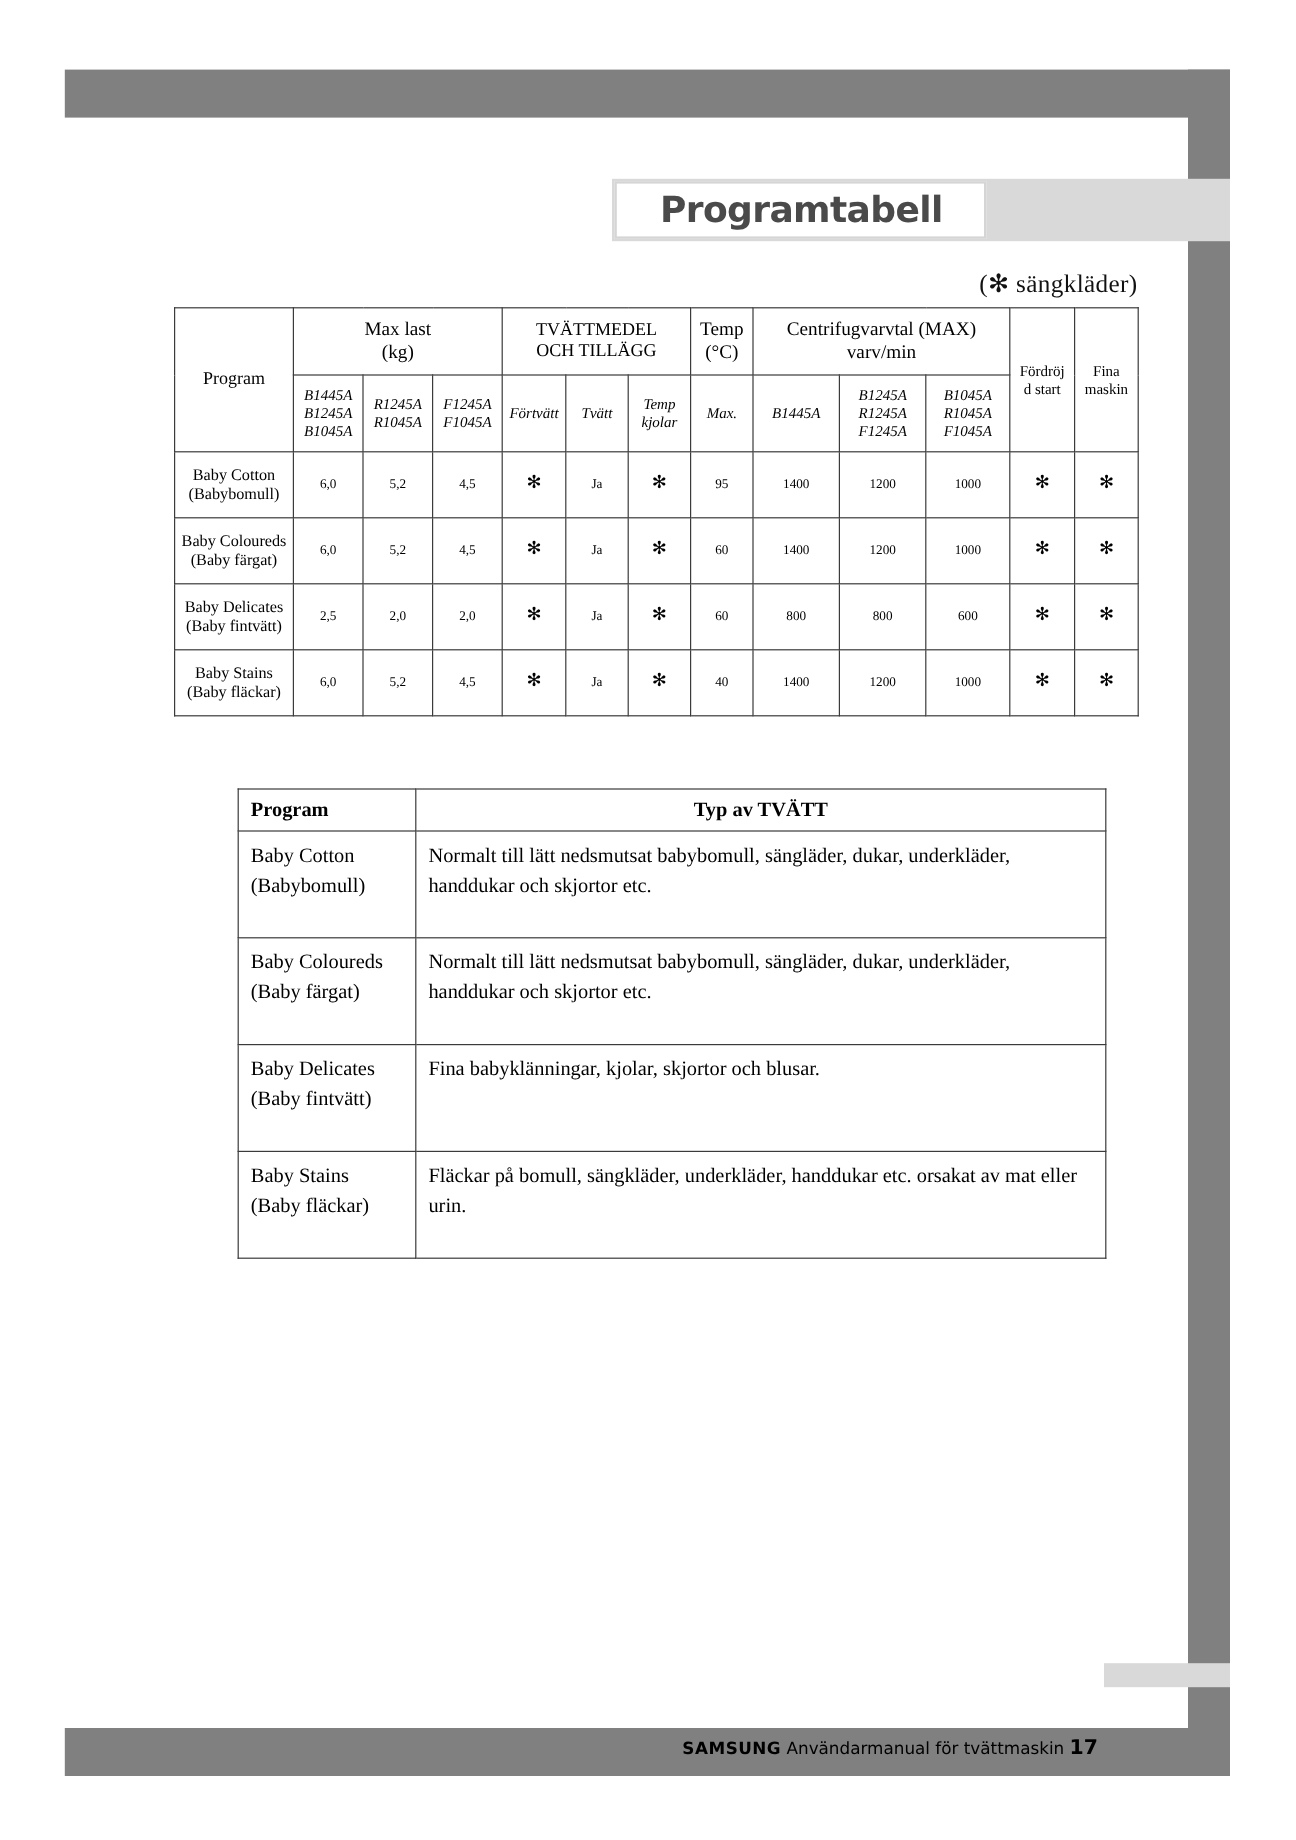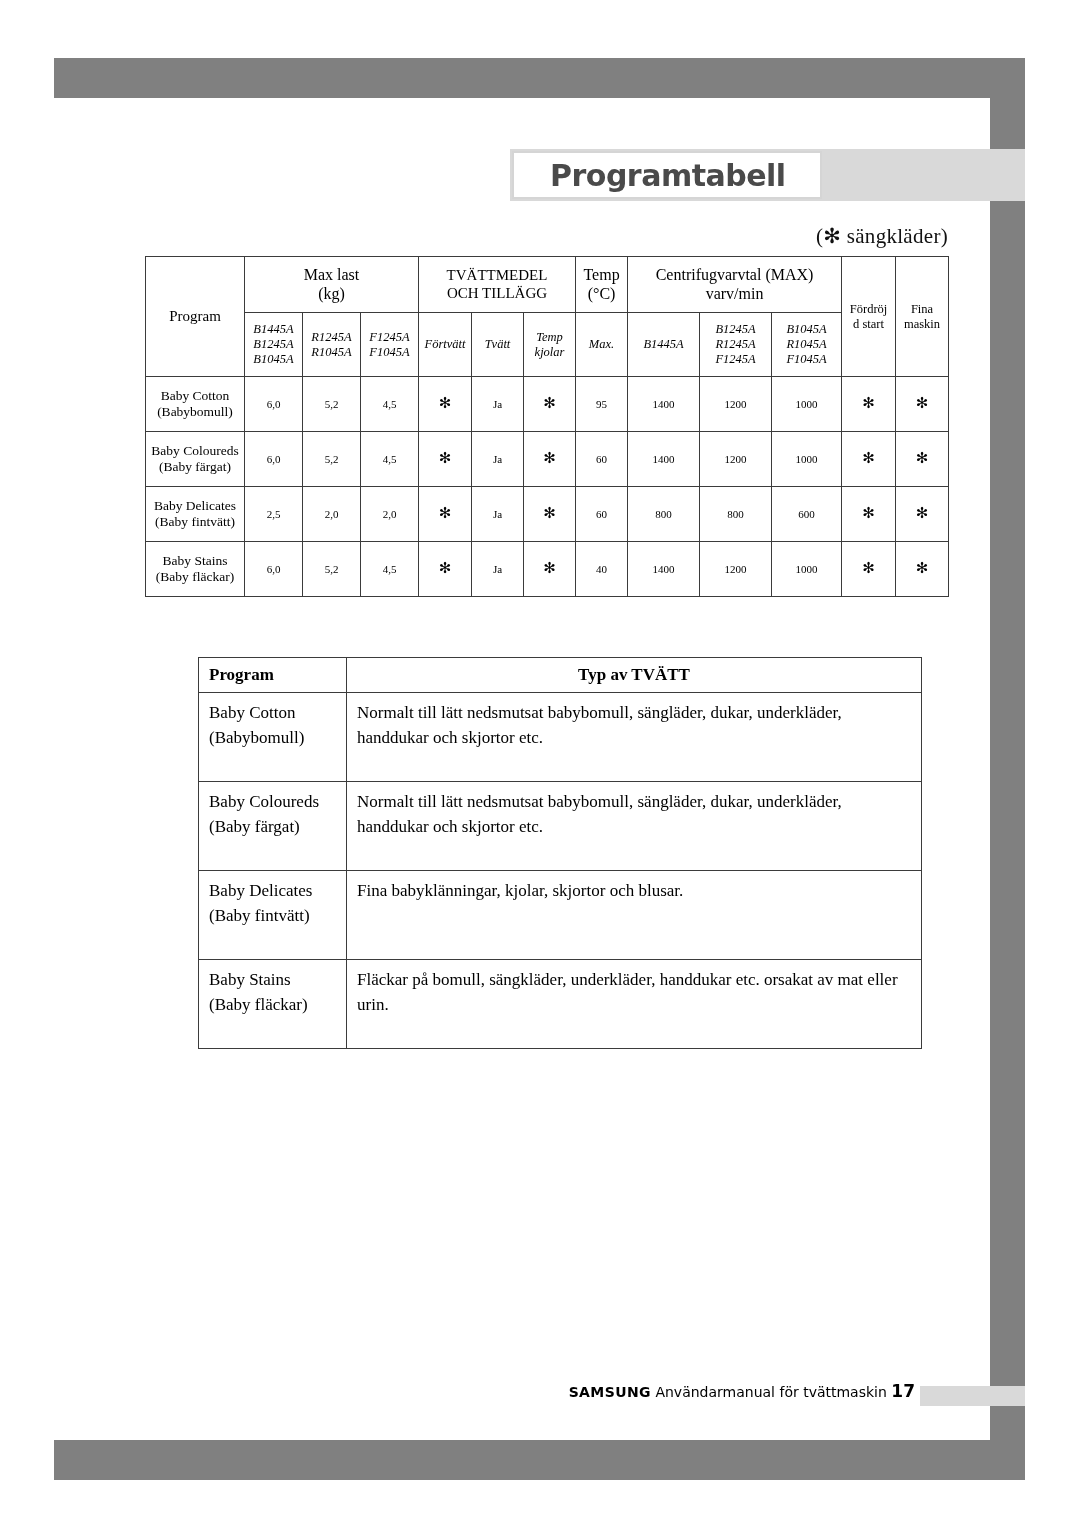--- a/index.html
+++ b/index.html
@@ -122,21 +122,21 @@
   col.d1{width:575px;}
   .desc-row td{height:74px;}
   .nm{white-space:nowrap;}
 
   
   .footer-band{
     position:absolute;left:920px;top:1386px;width:105px;height:20px;
     background:#d9d9d9;
   }
   .footer{
-    position:absolute;left:0;top:1381px;width:915px;
+    position:absolute;left:0;top:1447px;width:915px;
     text-align:right;
     font-family:"DejaVu Sans", sans-serif;
     font-size:14px;
     color:#000;
   }
   .footer .brand{font-weight:bold;letter-spacing:0.4px;}
   .footer .pg{font-weight:bold;font-size:17px;}
 </style>
 </head>
 <body>

